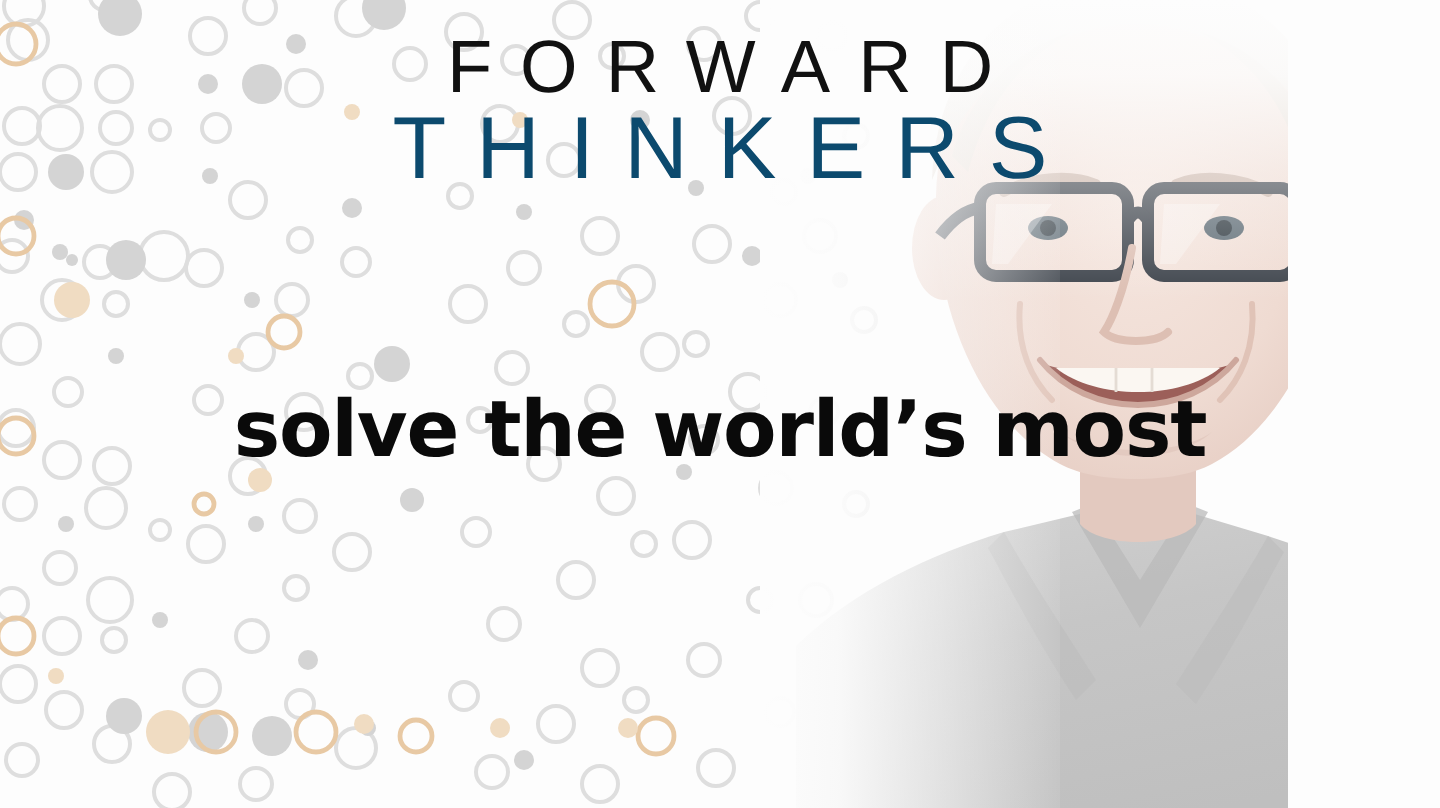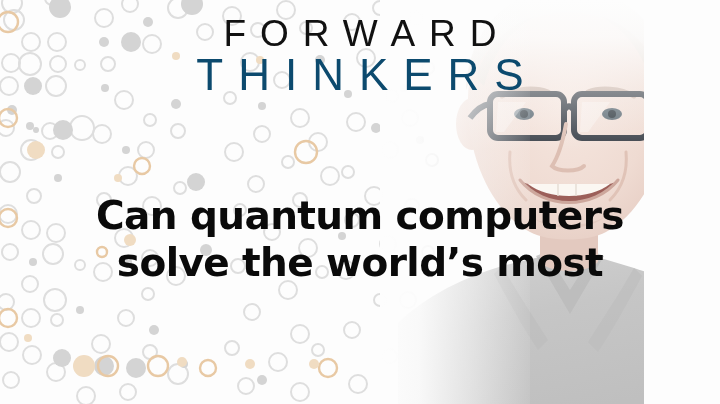--- a/index.html
+++ b/index.html
@@ -345,17 +345,16 @@
   <div class="fade-top"></div>
   <div class="fade-left"></div>
   <div class="fade-right"></div>
 
   <div id="brand">
     <div class="line1">FORWARD</div>
     <div class="line2">THINKERS</div>
   </div>
 
   <div id="headline">
-    <div class="hl">Can quantum computers</div>
     <div class="hl">solve the world’s most</div>
   </div>
 
 </div>
 
 </body></html>

